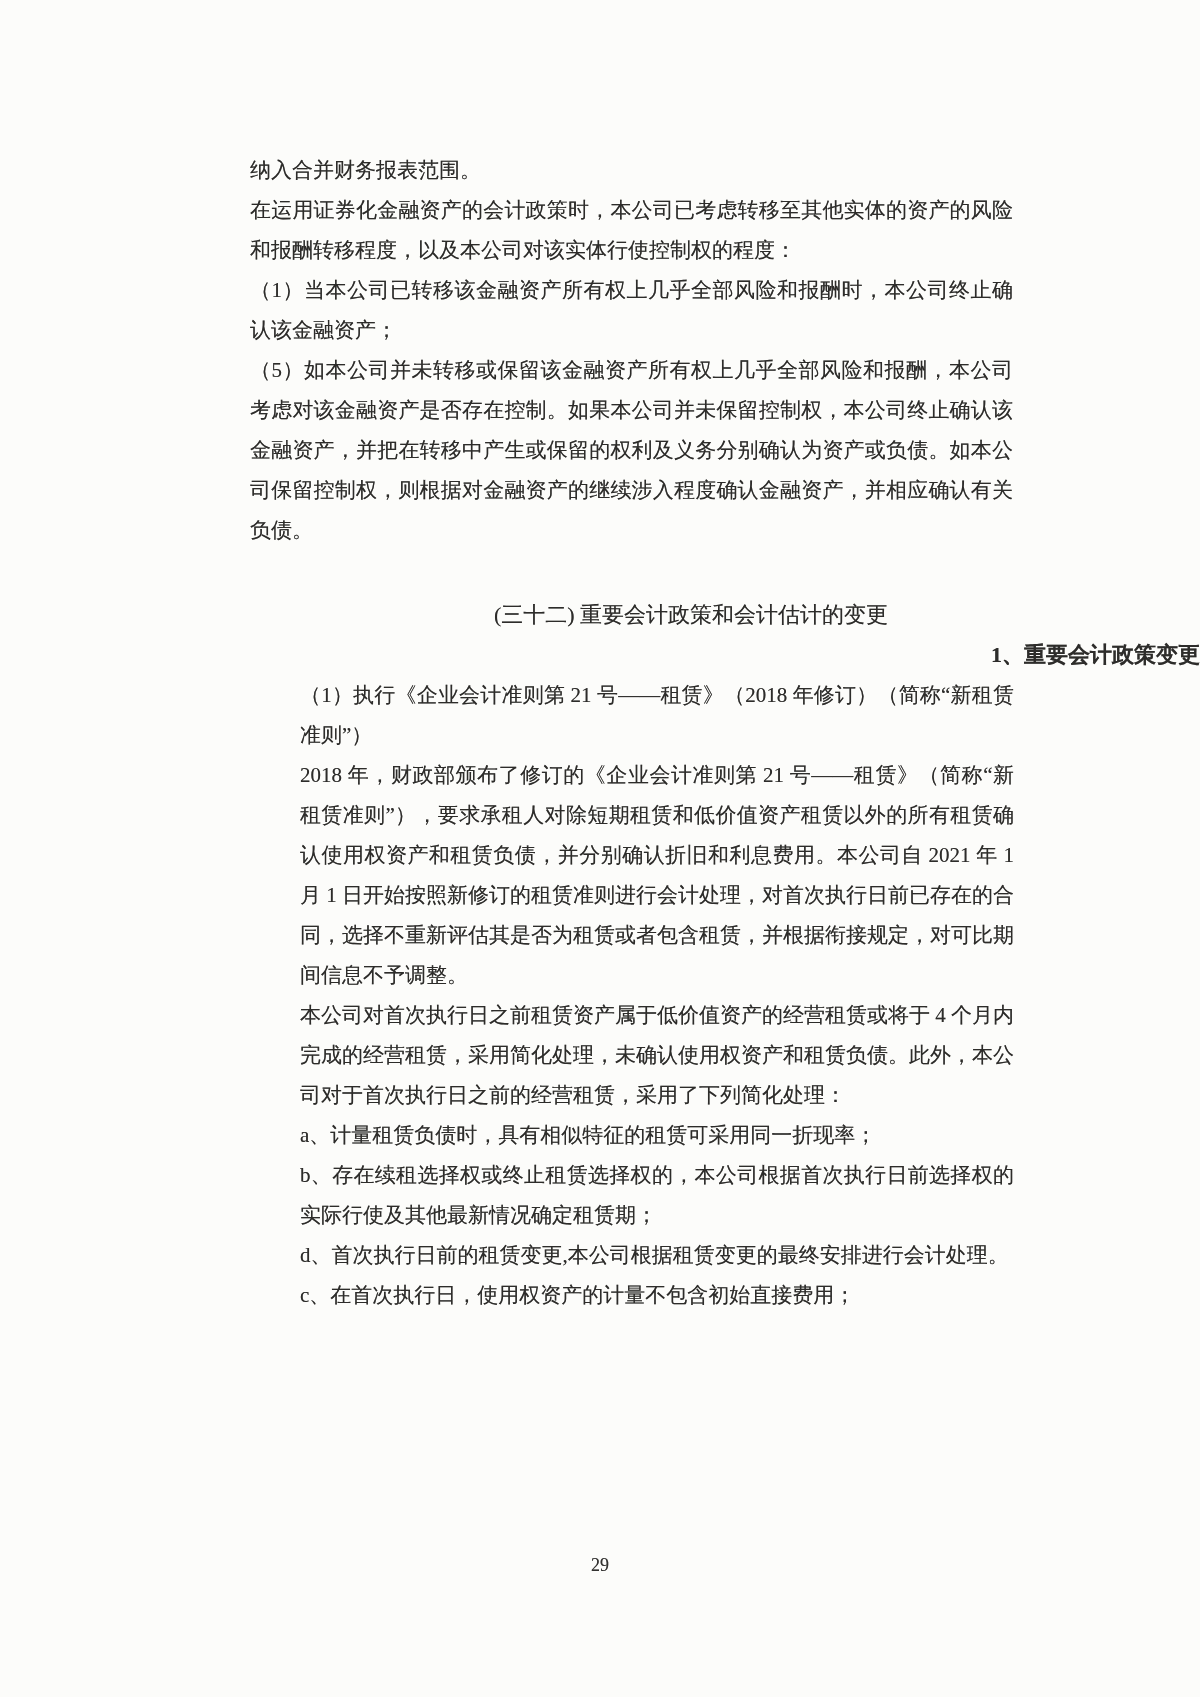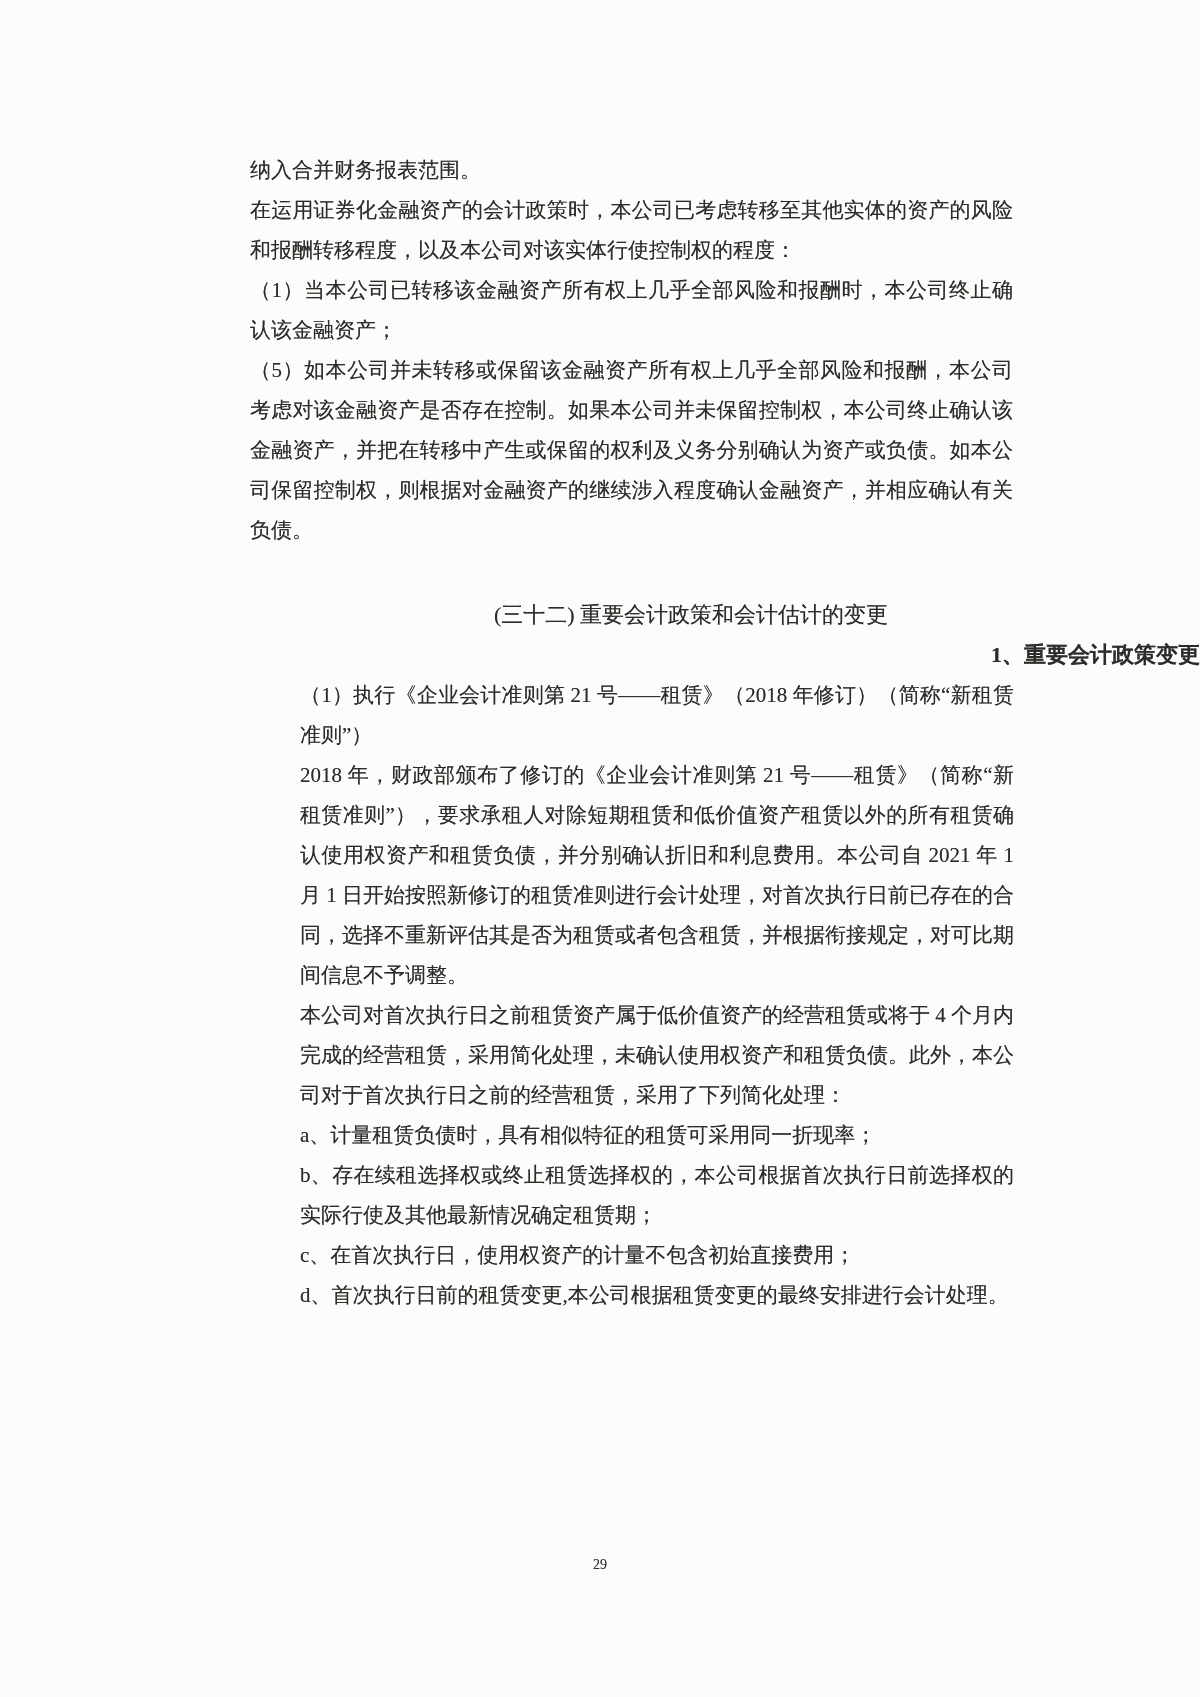--- a/index.html
+++ b/index.html
@@ -59,21 +59,21 @@
     margin-left: 300px;
     width: 714px;
   }
 
   .pagenum {
     position: absolute;
     top: 1545px;
     left: 0;
     width: 100%;
     text-align: center;
-    font-size: 14px;
+    font-size: 18px;
     line-height: 40px;
     color: #333230;
   }
 </style>
 </head>
 <body>
 
 <div class="page">
   <div class="doc">
 
@@ -89,20 +89,20 @@
     <div class="subsection">
       <span class="num">1、</span><span>重要会计政策变更</span>
     </div>
 
     <div class="body-block">
       <p>（1）执行《企业会计准则第 21 号——租赁》（2018 年修订）（简称“新租赁准则”）</p>
       <p>2018 年，财政部颁布了修订的《企业会计准则第 21 号——租赁》（简称“新租赁准则”），要求承租人对除短期租赁和低价值资产租赁以外的所有租赁确认使用权资产和租赁负债，并分别确认折旧和利息费用。本公司自 2021 年 1 月 1 日开始按照新修订的租赁准则进行会计处理，对首次执行日前已存在的合同，选择不重新评估其是否为租赁或者包含租赁，并根据衔接规定，对可比期间信息不予调整。</p>
       <p>本公司对首次执行日之前租赁资产属于低价值资产的经营租赁或将于 4 个月内完成的经营租赁，采用简化处理，未确认使用权资产和租赁负债。此外，本公司对于首次执行日之前的经营租赁，采用了下列简化处理：</p>
       <p>a、计量租赁负债时，具有相似特征的租赁可采用同一折现率；</p>
       <p>b、存在续租选择权或终止租赁选择权的，本公司根据首次执行日前选择权的实际行使及其他最新情况确定租赁期；</p>
+      <p>d、首次执行日前的租赁变更,本公司根据租赁变更的最终安排进行会计处理。</p>
       <p>c、在首次执行日，使用权资产的计量不包含初始直接费用；</p>
-      <p>d、首次执行日前的租赁变更,本公司根据租赁变更的最终安排进行会计处理。</p>
     </div>
 
   </div>
 
   <div class="pagenum">29</div>
 </div>
 
 </body></html>

